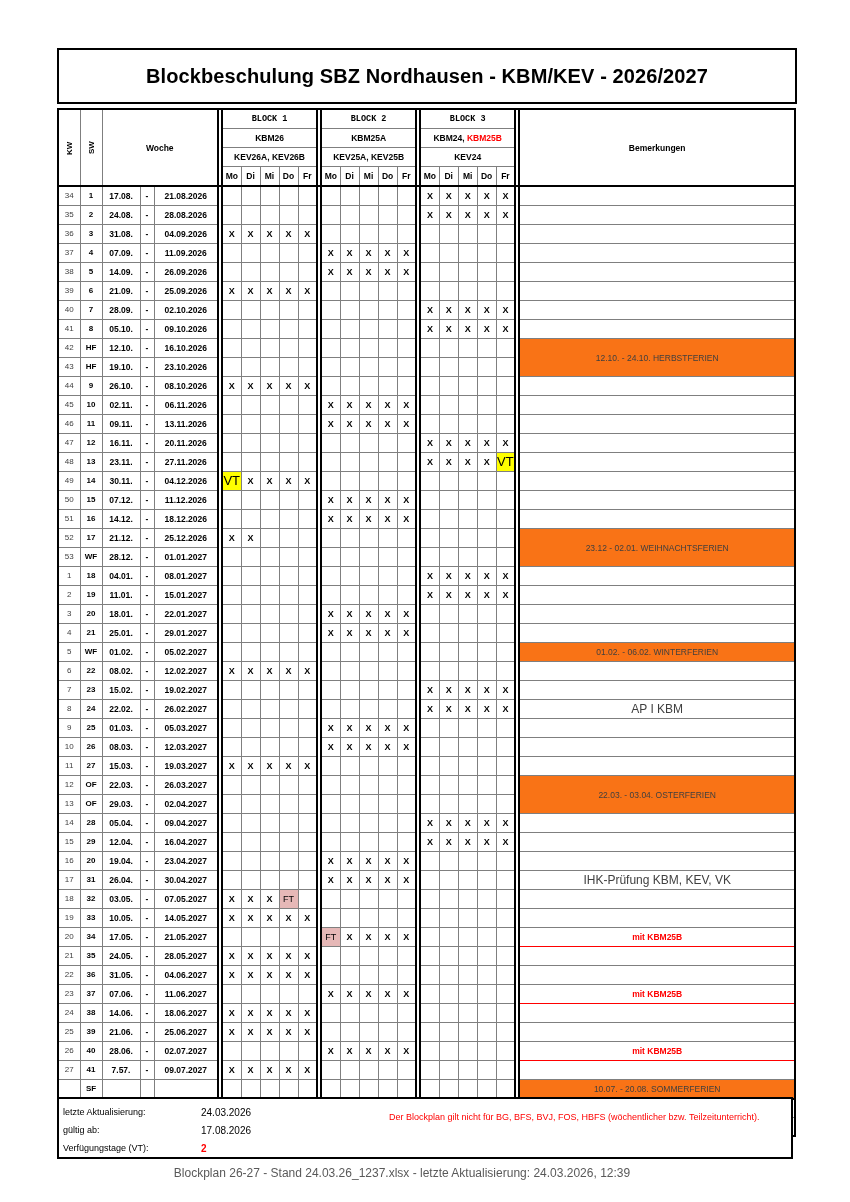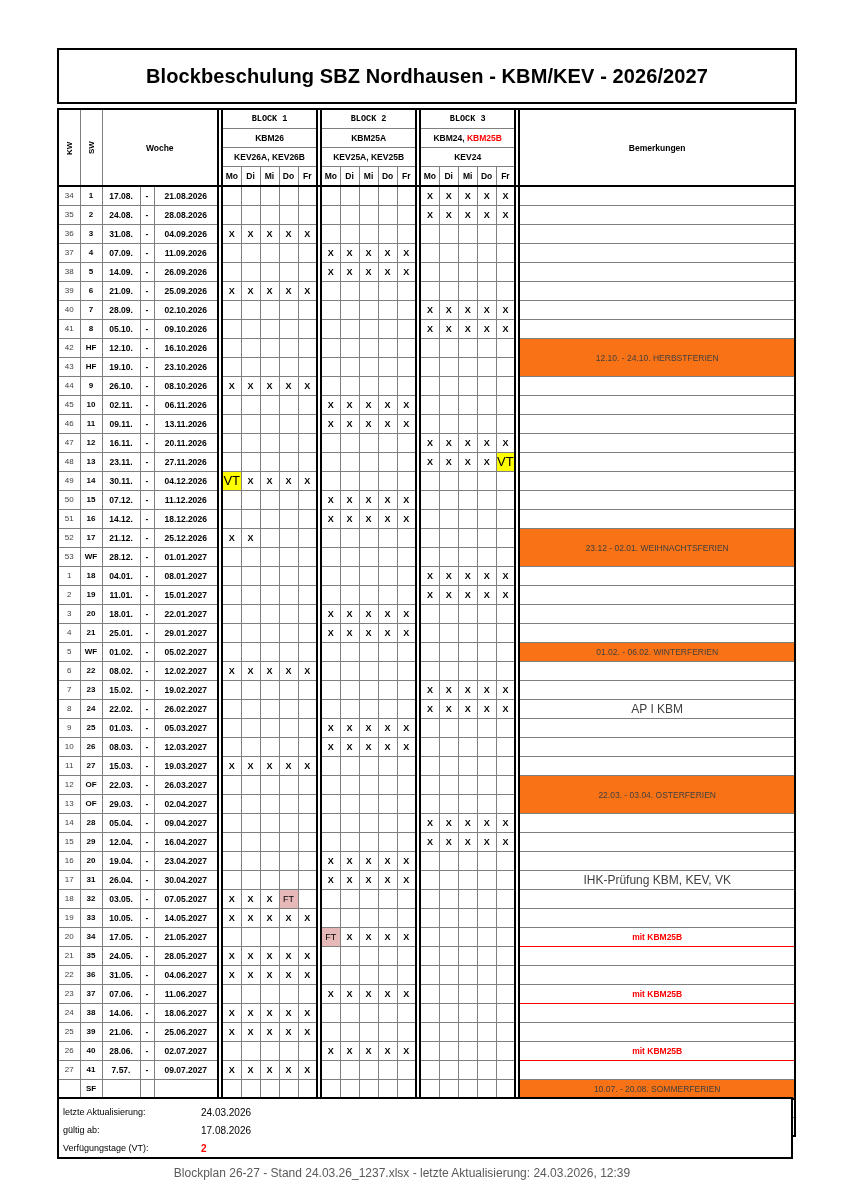--- a/index.html
+++ b/index.html
@@ -1530,16 +1530,17 @@
       </div>
       <div class="foot-row">
         <span class="k">gültig ab:</span>
         <span class="v">17.08.2026</span>
       </div>
       <div class="foot-row">
         <span class="k">Verfügungstage (VT):</span>
         <span class="v redtxt">2</span>
       </div>
     </div>
+    <div class="foot-r">Der Blockplan gilt nicht für BG, BFS, BVJ, FOS, HBFS (wöchentlicher bzw. Teilzeitunterricht).</div>
   </div>
 
   <div class="credit">Blockplan 26-27 - Stand 24.03.26_1237.xlsx - letzte Aktualisierung: 24.03.2026, 12:39</div>
 </div>
 
 </body></html>

